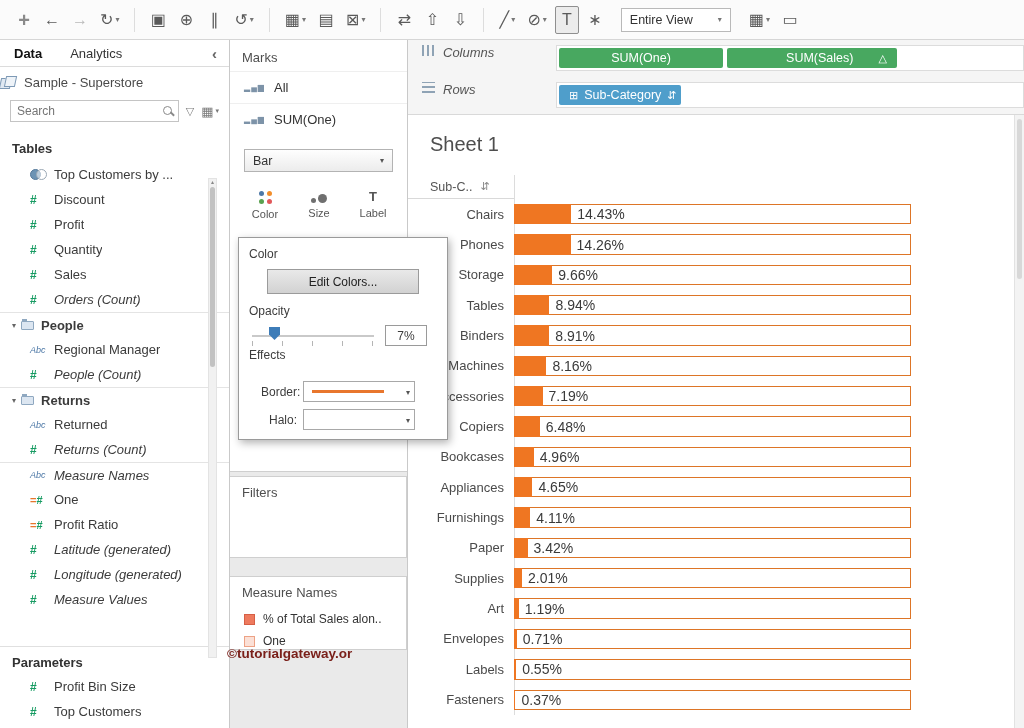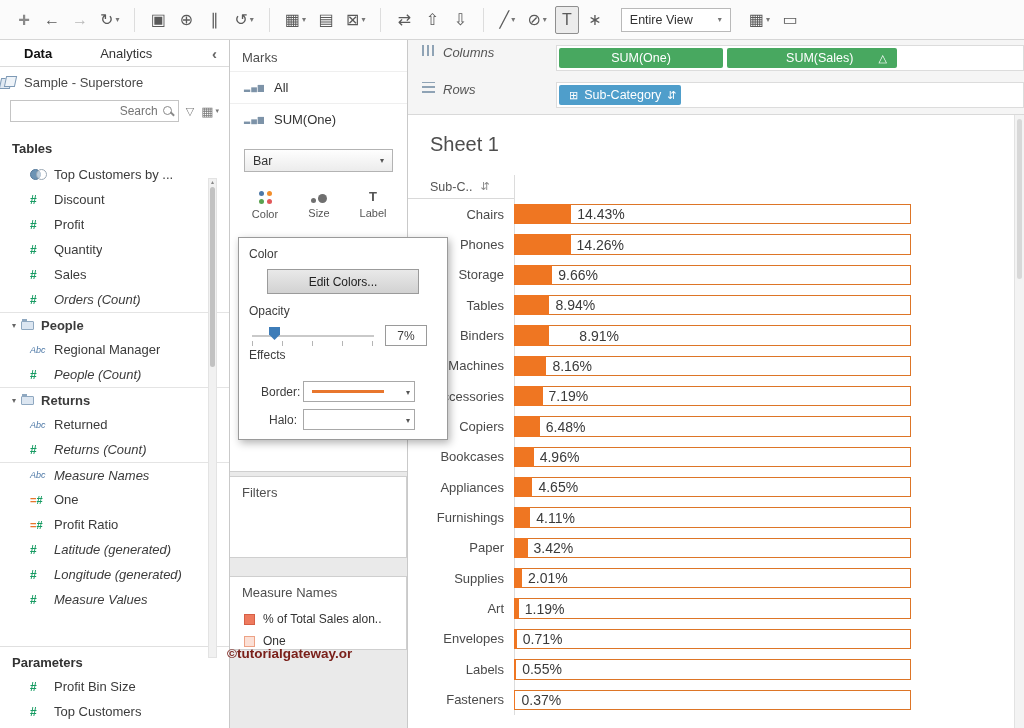--- a/index.html
+++ b/index.html
@@ -18,33 +18,33 @@
   .tb-dim{color:#b9b9b9;}
   .tb-logo .tb-glyph{font-weight:bold;font-size:20px;color:#8a8a8a;}
   .tb-active{border:1px solid #8f8f8f;background:#ececec;}
   .tb-select{display:flex;align-items:center;justify-content:space-between;width:110px;height:24px;
     border:1px solid #b9b9b9;background:#fff;font-size:12.5px;color:#333;padding:0 8px;margin:0 12px;}
 
   
   .data-panel{position:absolute;left:0;top:40px;width:230px;height:688px;background:#fff;
     border-right:1px solid #c9c9c9;}
   .dp-tabs{height:27px;display:flex;align-items:center;border-bottom:1px solid #dcdcdc;}
-  .dp-tab{padding:5px 24px;font-size:13px;color:#333;}
+  .dp-tab{padding:5px 14px;font-size:13px;color:#333;}
   .dp-tab.active{font-weight:bold;color:#111;}
   .dp-collapse{margin-left:auto;padding-right:12px;color:#666;font-size:15px;font-weight:bold;}
   .dp-source{height:30px;display:flex;align-items:center;gap:8px;padding:0 0;font-size:13px;color:#4a4a4a;}
   .icon-ds{width:16px;height:12px;position:relative;flex:0 0 16px;}
   .icon-ds::before{content:"";position:absolute;left:0;top:2px;width:9px;height:9px;background:#dfe8f2;
     border:1px solid #7d99b5;transform:skewX(-12deg);}
   .icon-ds::after{content:"";position:absolute;left:5px;top:0;width:9px;height:9px;background:#eef3f8;
     border:1px solid #7d99b5;transform:skewX(-12deg);}
   .dp-search{height:28px;display:flex;align-items:center;gap:7px;padding:0 10px;}
   .search-wrap{position:relative;flex:1;}
   .dp-search-input{width:100%;height:22px;border:1px solid #c4c4c4;font-size:12px;
-    font-family:"Liberation Sans",sans-serif;padding:2px 20px 2px 6px;color:#14532d;outline:none;text-align:right;}
+    font-family:"Liberation Sans",sans-serif;padding:2px 20px 2px 6px;color:#14532d;outline:none;}
   .icon-search{position:absolute;right:5px;top:5px;width:12px;height:12px;}
   .icon-search::before{content:"";position:absolute;left:1px;top:1px;width:7px;height:7px;
     border:1.5px solid #8a8a8a;border-radius:50%;}
   .icon-search::after{content:"";position:absolute;left:8px;top:8px;width:5px;height:1.5px;
     background:#8a8a8a;transform:rotate(45deg);}
   .dp-filter{color:#7a7a7a;font-size:11px;}
   .dp-grid{color:#7a7a7a;font-size:13px;display:flex;align-items:center;gap:2px;}
   .mini-caret{font-size:7px;color:#777;}
   .dp-tables-label{margin:16px 0 6px 12px;font-size:13px;font-weight:bold;color:#333;}
   .field-row{height:25px;display:flex;align-items:center;padding-left:30px;font-size:13px;color:#3b3b3b;}
@@ -533,21 +533,21 @@
           <span class="c-val" style="left: calc(7.09524% + 6px);">8.94%</span>
         </div>
       </div>
       <div class="c-row">
         <div class="c-label">
           <span>Binders</span>
         </div>
         <div class="c-pane">
           <div class="c-outline" style="width: 79.3651%; border-color: rgb(221, 117, 39);"></div>
           <div class="c-solid" style="width: 7.07143%; background: rgb(239, 118, 34);"></div>
-          <span class="c-val" style="left: calc(7.07143% + 6px); margin-left: 24px;">8.91%</span>
+          <span class="c-val" style="left: calc(7.07143% + 6px);">8.91%</span>
         </div>
       </div>
       <div class="c-row">
         <div class="c-label">
           <span>Machines</span>
         </div>
         <div class="c-pane">
           <div class="c-outline" style="width: 79.3651%; border-color: rgb(221, 117, 39);"></div>
           <div class="c-solid" style="width: 6.47619%; background: rgb(239, 118, 34);"></div>
           <span class="c-val" style="left: calc(6.47619% + 6px);">8.16%</span>

